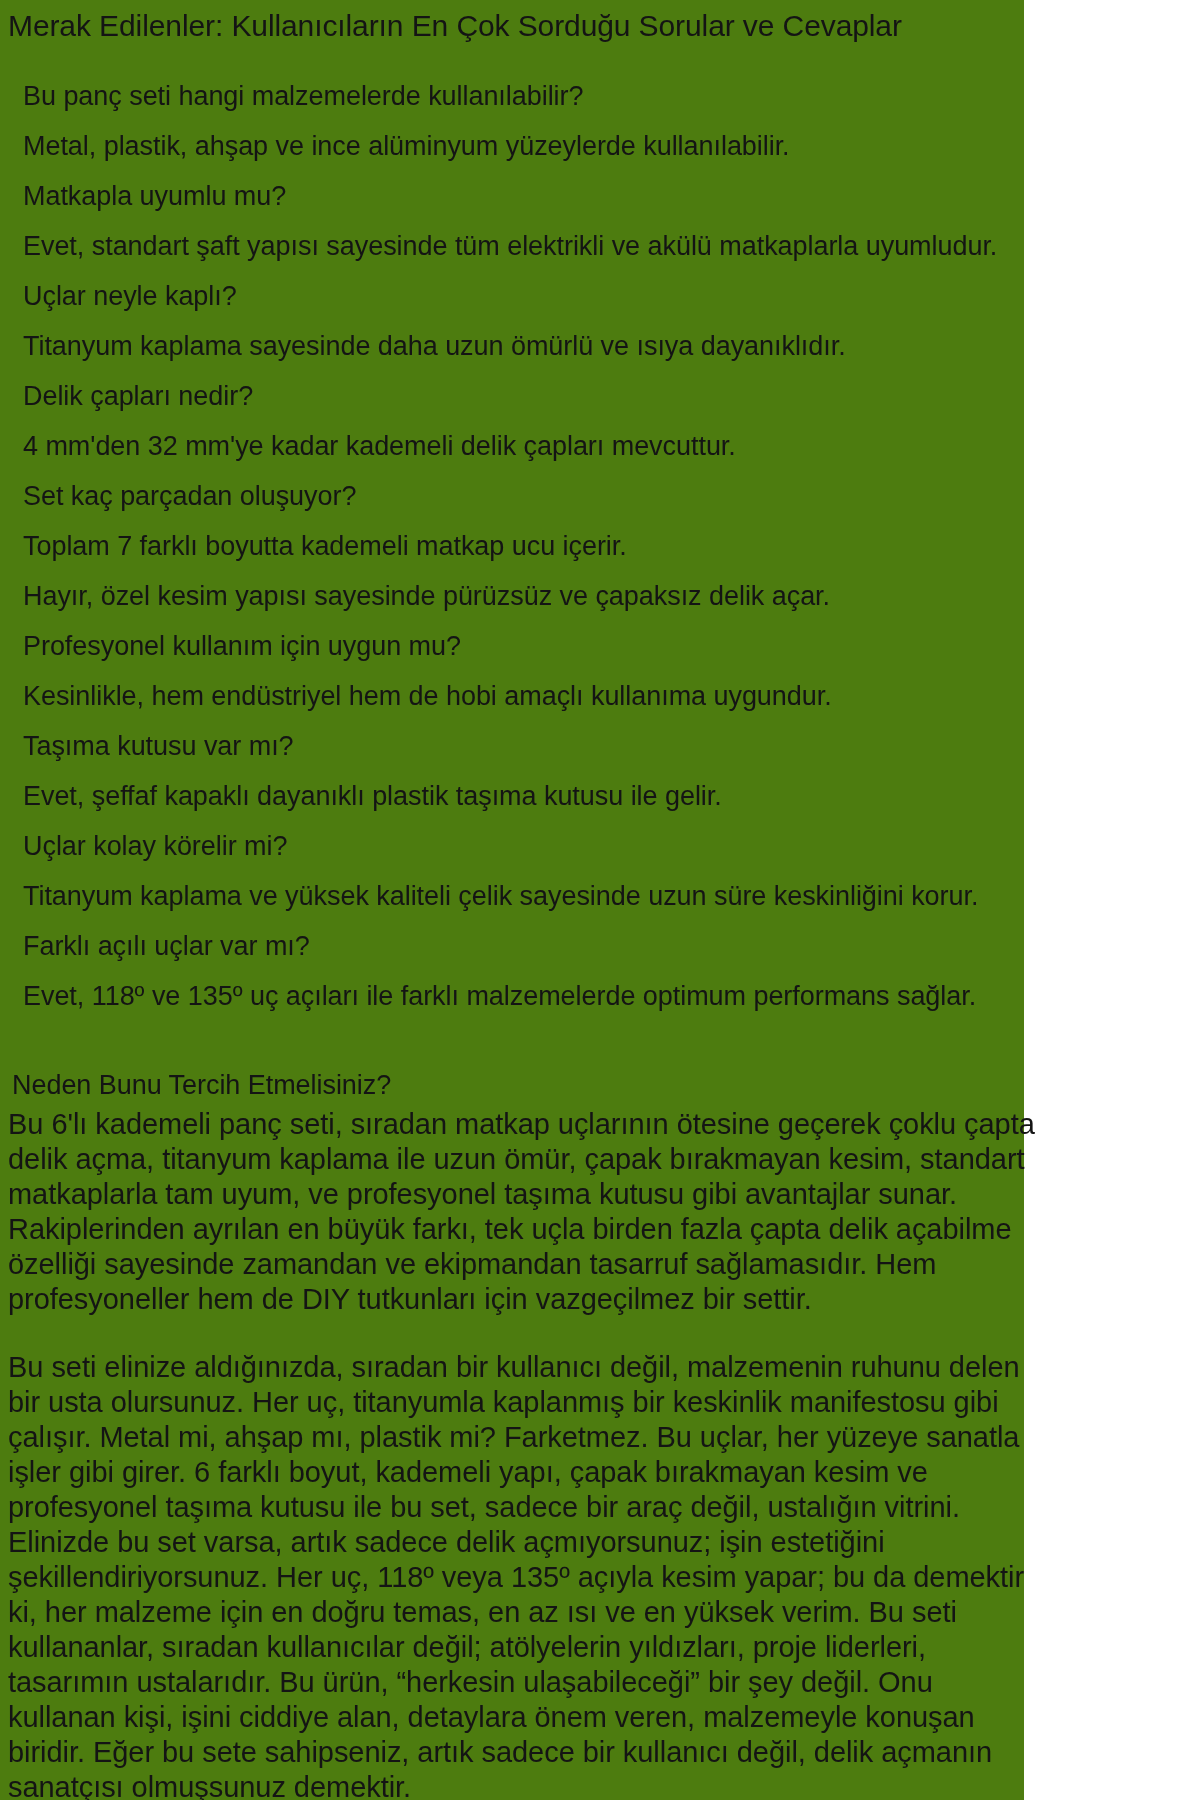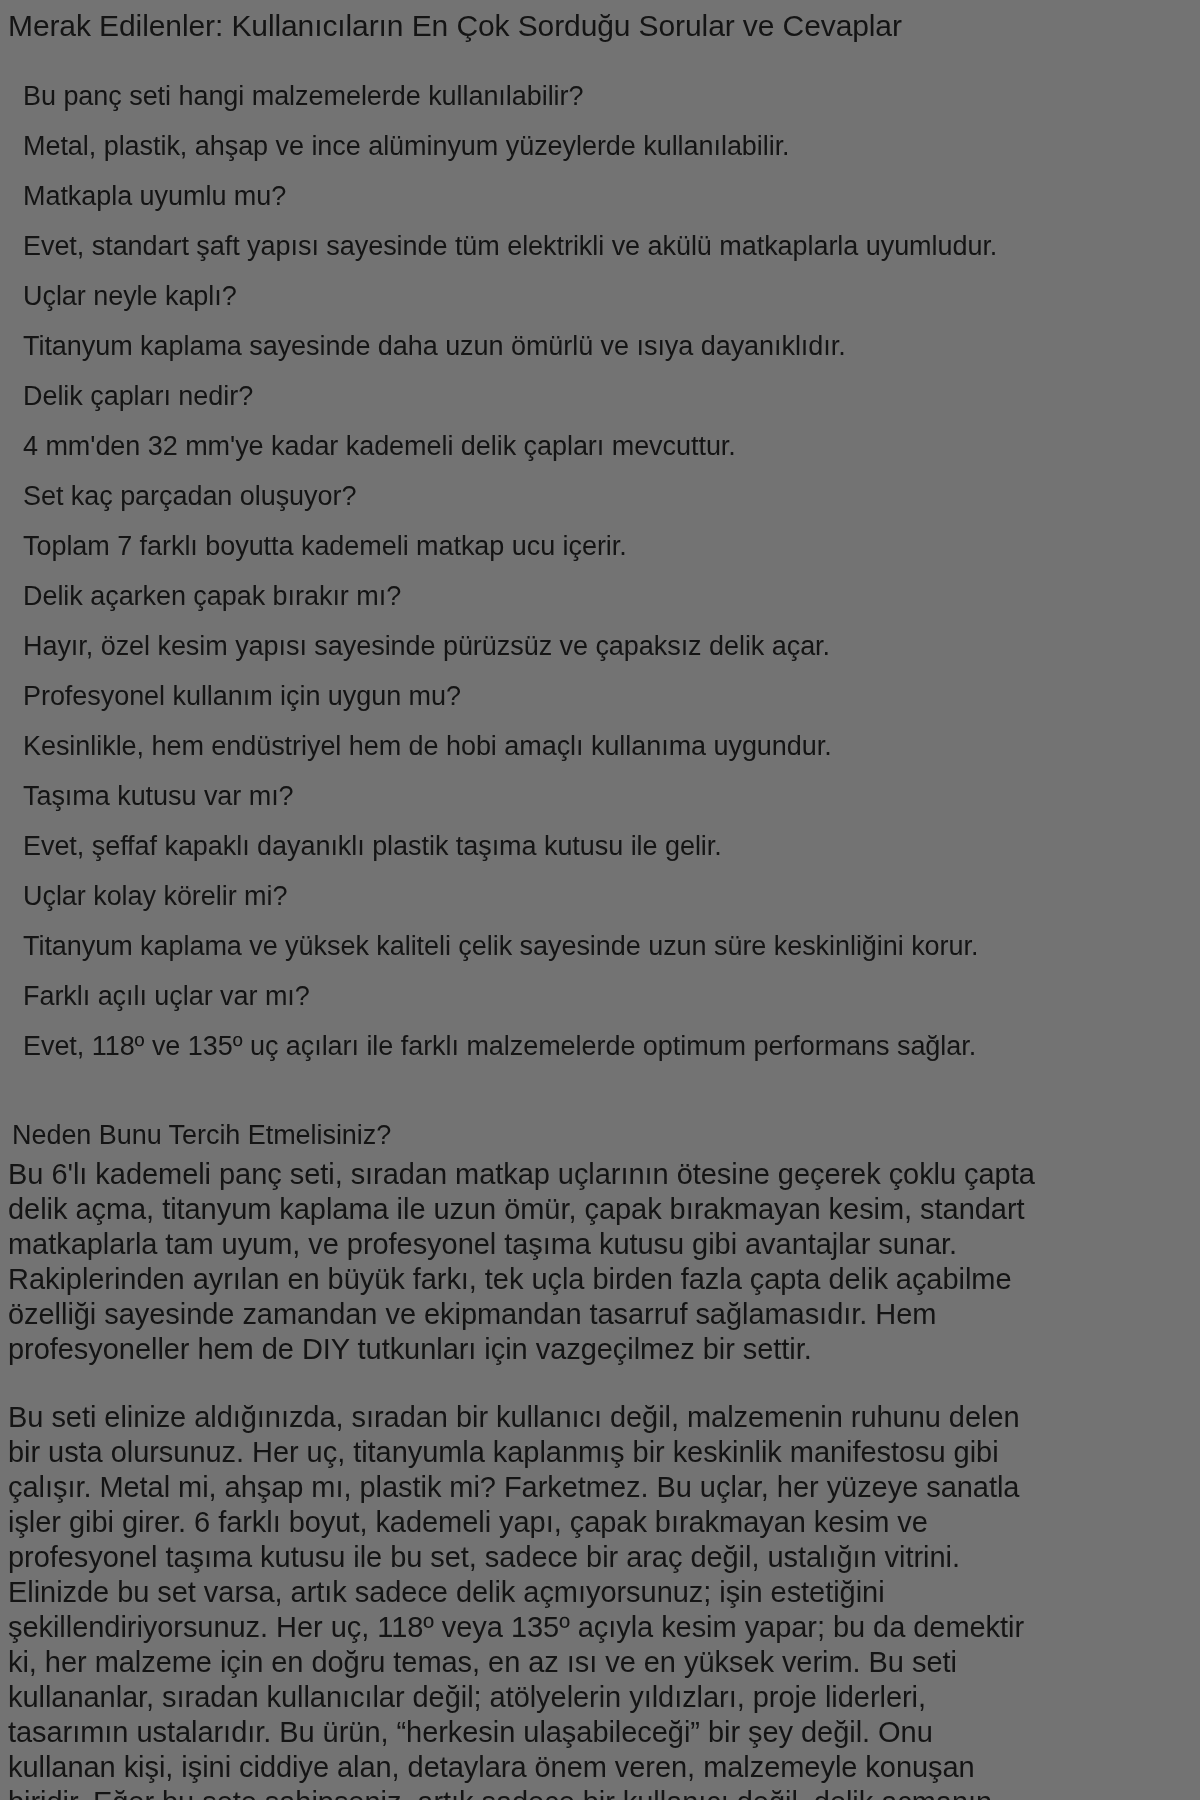--- a/index.html
+++ b/index.html
@@ -12,24 +12,24 @@
     width: 1200px;
     height: 1800px;
     overflow: hidden;
     font-family: "Liberation Sans", "DejaVu Sans", sans-serif;
     color: #141414;
     -webkit-font-smoothing: antialiased;
   }
 
   .page {
     box-sizing: border-box;
-    width: 1200px;
+    width: 1024px;
     height: 1800px;
     padding: 6px 0 0 8px;
-    background: #737373;
+    background: #4d7c0f;
   }
 
   .doc {
     width: 1032px;
   }
 
   
   .doc-title {
     font-size: 30px;
     line-height: 40px;
@@ -109,21 +109,20 @@
       </li>
       <li class="faq-item">
         <p class="faq-q">Delik çapları nedir?</p>
         <p class="faq-a">4 mm'den 32 mm'ye kadar kademeli delik çapları mevcuttur.</p>
       </li>
       <li class="faq-item">
         <p class="faq-q">Set kaç parçadan oluşuyor?</p>
         <p class="faq-a">Toplam 7 farklı boyutta kademeli matkap ucu içerir.</p>
       </li>
       <li class="faq-item">
-        <p class="faq-q">Delik açarken çapak bırakır mı?</p>
         <p class="faq-a">Hayır, özel kesim yapısı sayesinde pürüzsüz ve çapaksız delik açar.</p>
       </li>
       <li class="faq-item">
         <p class="faq-q">Profesyonel kullanım için uygun mu?</p>
         <p class="faq-a">Kesinlikle, hem endüstriyel hem de hobi amaçlı kullanıma uygundur.</p>
       </li>
       <li class="faq-item">
         <p class="faq-q">Taşıma kutusu var mı?</p>
         <p class="faq-a">Evet, şeffaf kapaklı dayanıklı plastik taşıma kutusu ile gelir.</p>
       </li>

